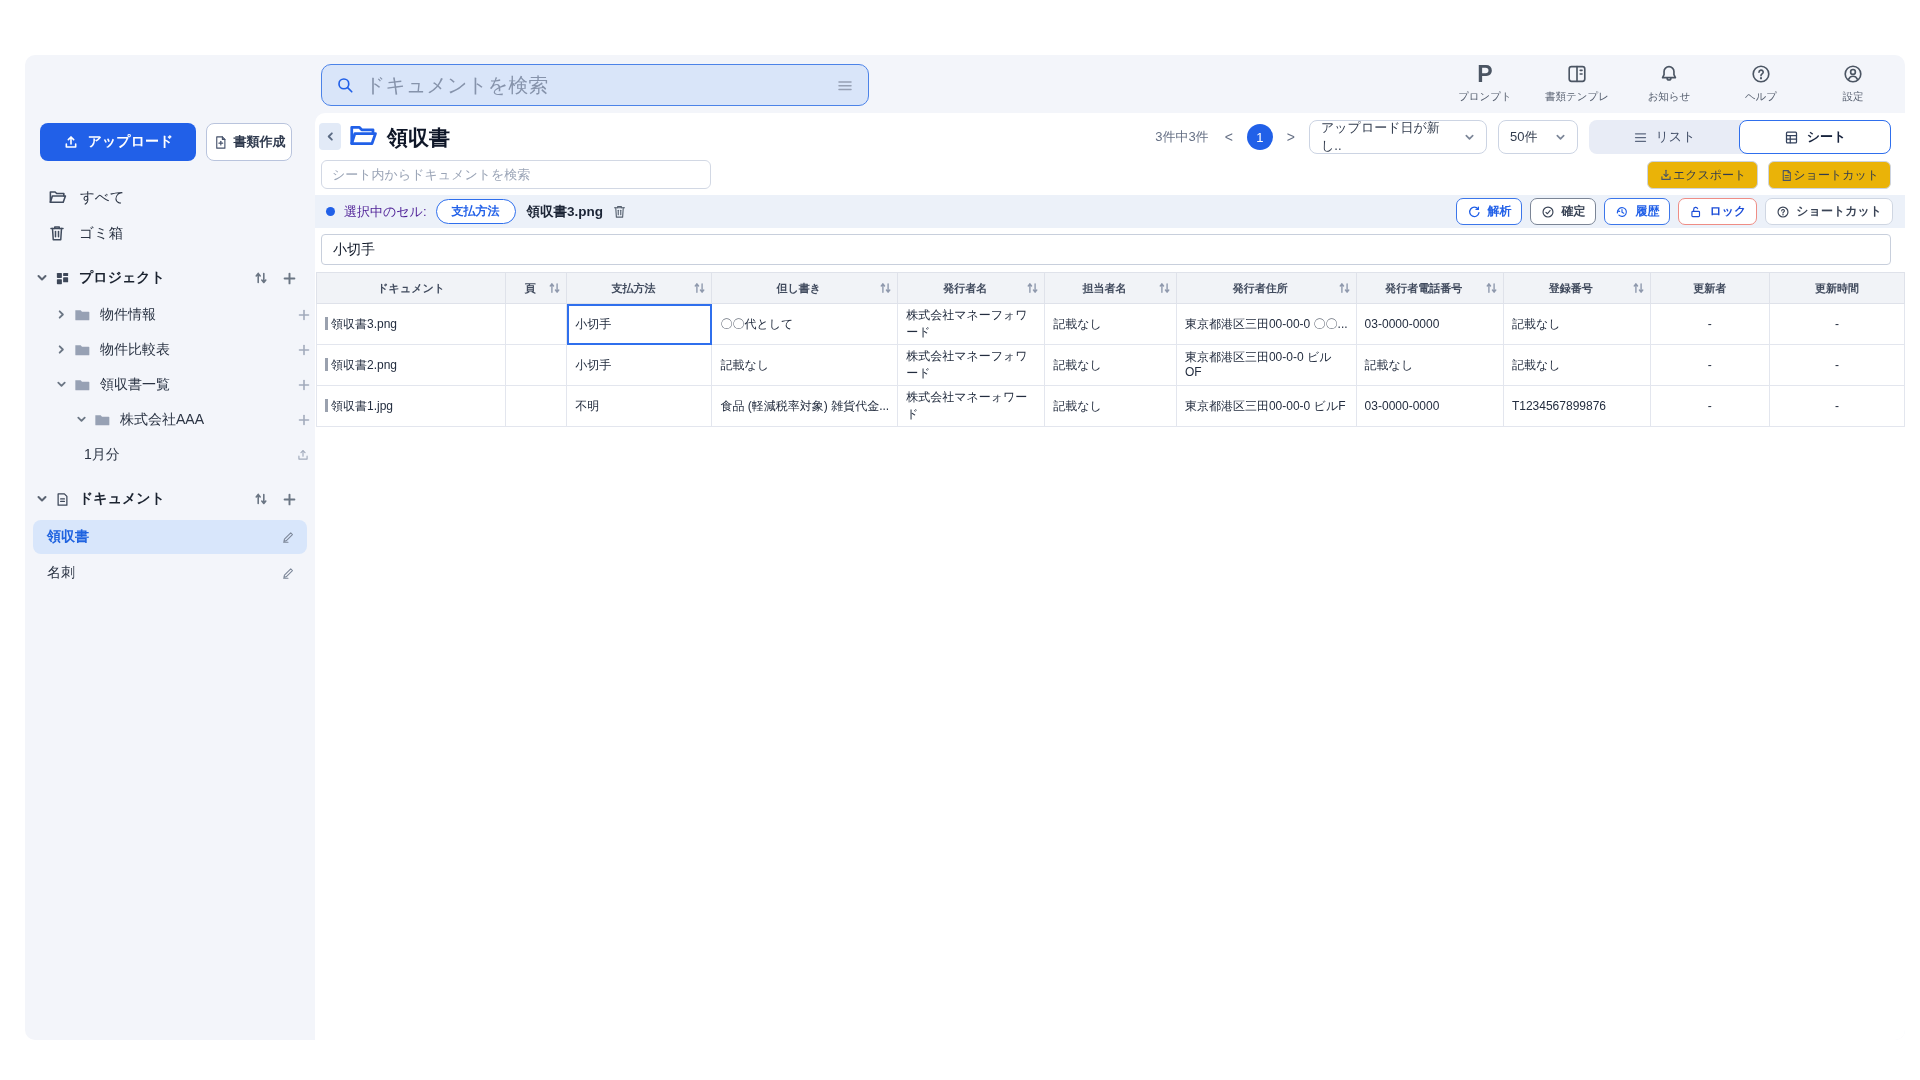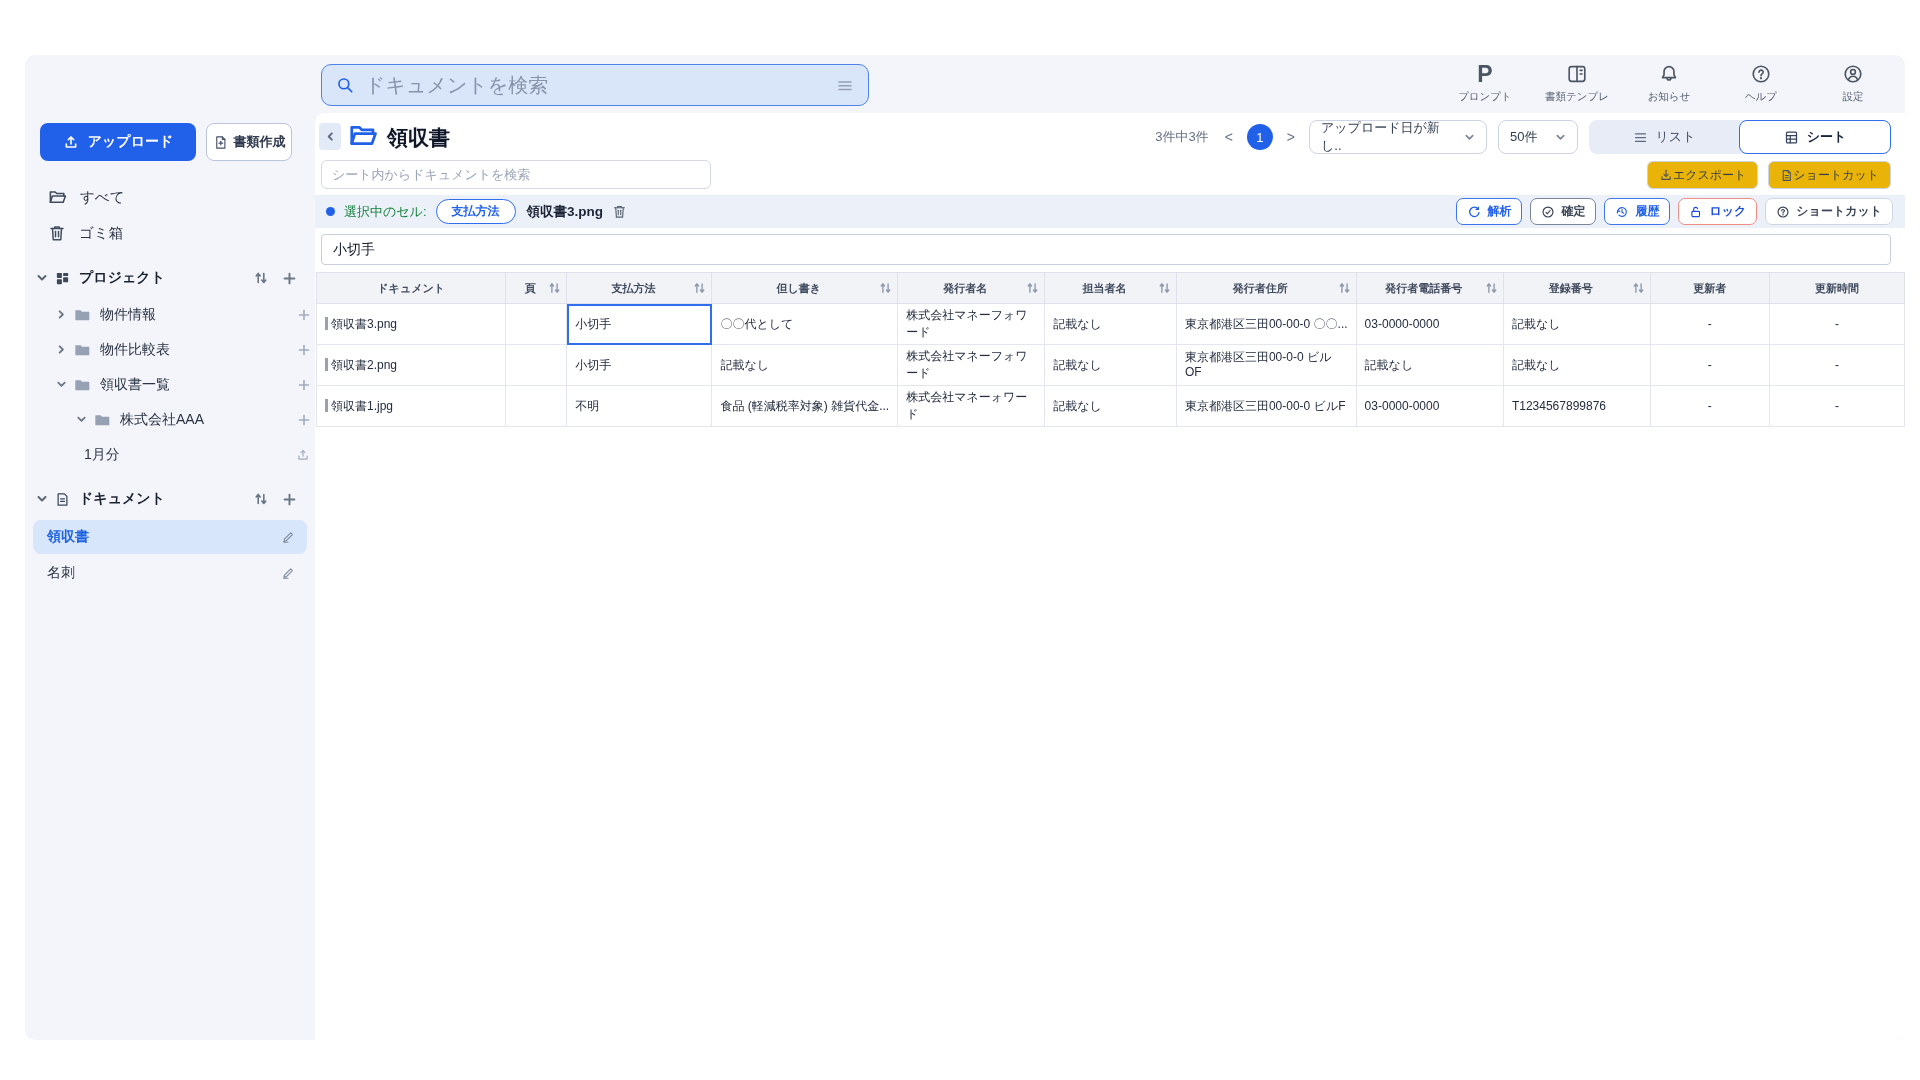--- a/index.html
+++ b/index.html
@@ -72,21 +72,21 @@
 
   .toolbar-row2 { position:relative; height:37px; }
   .sheet-search { position:absolute; left:6px; top:2px; width:390px; height:29px; border:1px solid #d2d8e4; border-radius:6px; padding:0 10px; font-size:13px; color:#1f2937; font-family:inherit; background:#fff; }
   .sheet-search::placeholder { color:#9aa4b6; }
   .row2-right { position:absolute; right:14px; top:3px; display:flex; gap:10px; }
   .btn-sm { height:28px; background:#eab308; border:1px solid #ccd3e0; border-radius:6px; display:flex; align-items:center; padding:0 11px; font-size:12px; color:#323c4e; cursor:pointer; font-family:inherit; }
   .btn-sm .ic { color:#4b5563; }
 
   .selection-bar { height:33px; background:#ecf1f9; display:flex; align-items:center; gap:9px; padding:0 12px 0 11px; }
   .sel-dot { width:9px; height:9px; border-radius:50%; background:#2160e8; }
-  .sel-label { font-size:13px; color:#15803d; }
+  .sel-label { font-size:13px; color:#4c1d95; }
   .sel-badge { background:#fff; border:1px solid #2f6fed; border-radius:999px; color:#2160e8; font-size:12px; font-weight:bold; padding:3px 15px; cursor:default; }
   .sel-doc { font-size:13.5px; font-weight:bold; color:#1c2536; margin-left:2px; }
   .sel-trash { color:#55606f; cursor:pointer; }
   .sel-actions { margin-left:auto; display:flex; gap:8px; }
   .btn-pill { height:27px; background:#fff; border-radius:7px; display:flex; align-items:center; gap:6px; padding:0 10px; font-size:12px; font-weight:bold; cursor:pointer; font-family:inherit; }
   .btn-blue { border:1px solid #3c76ea; color:#2160e8; }
   .btn-gray { border:1px solid #7b8596; color:#3a4456; }
   .btn-red  { border:1px solid #ef8d85; color:#1d4ed8; }
   .btn-light{ border:1px solid #cfd6e2; color:#3a4456; }
 

